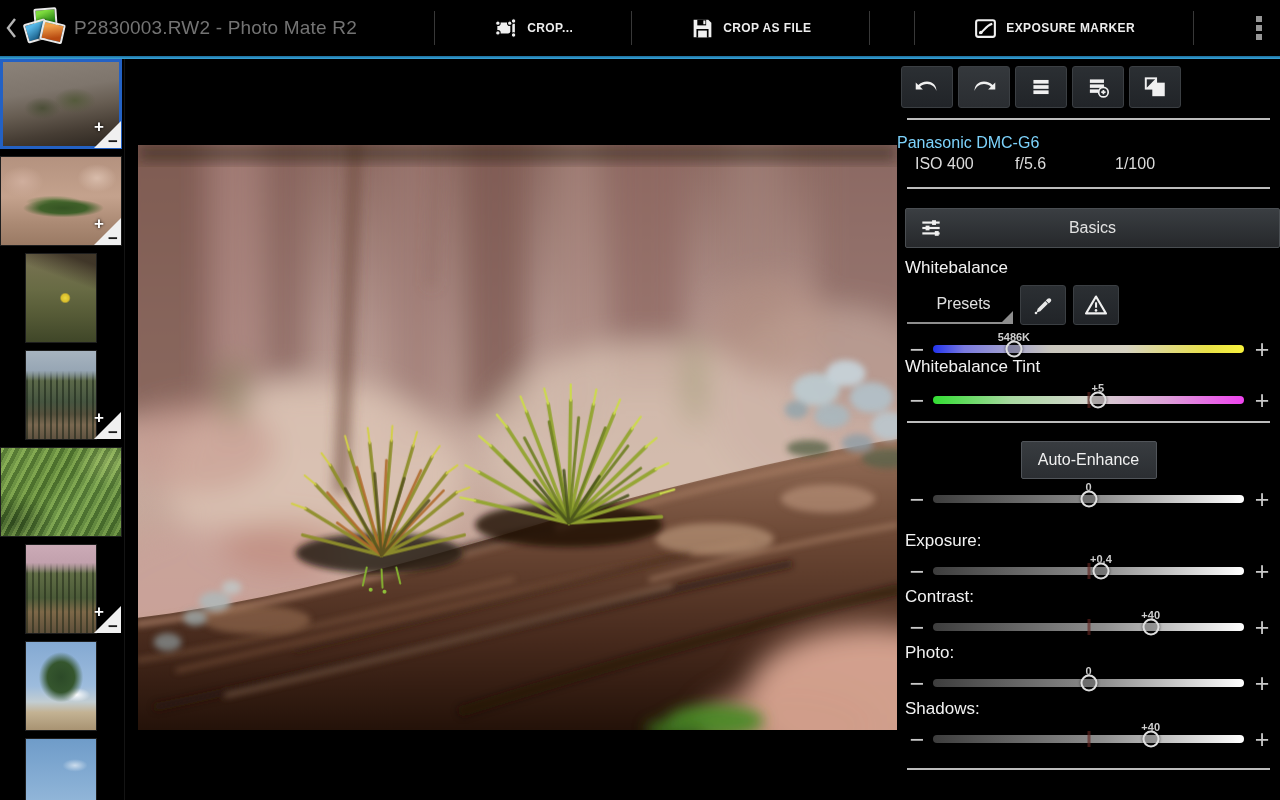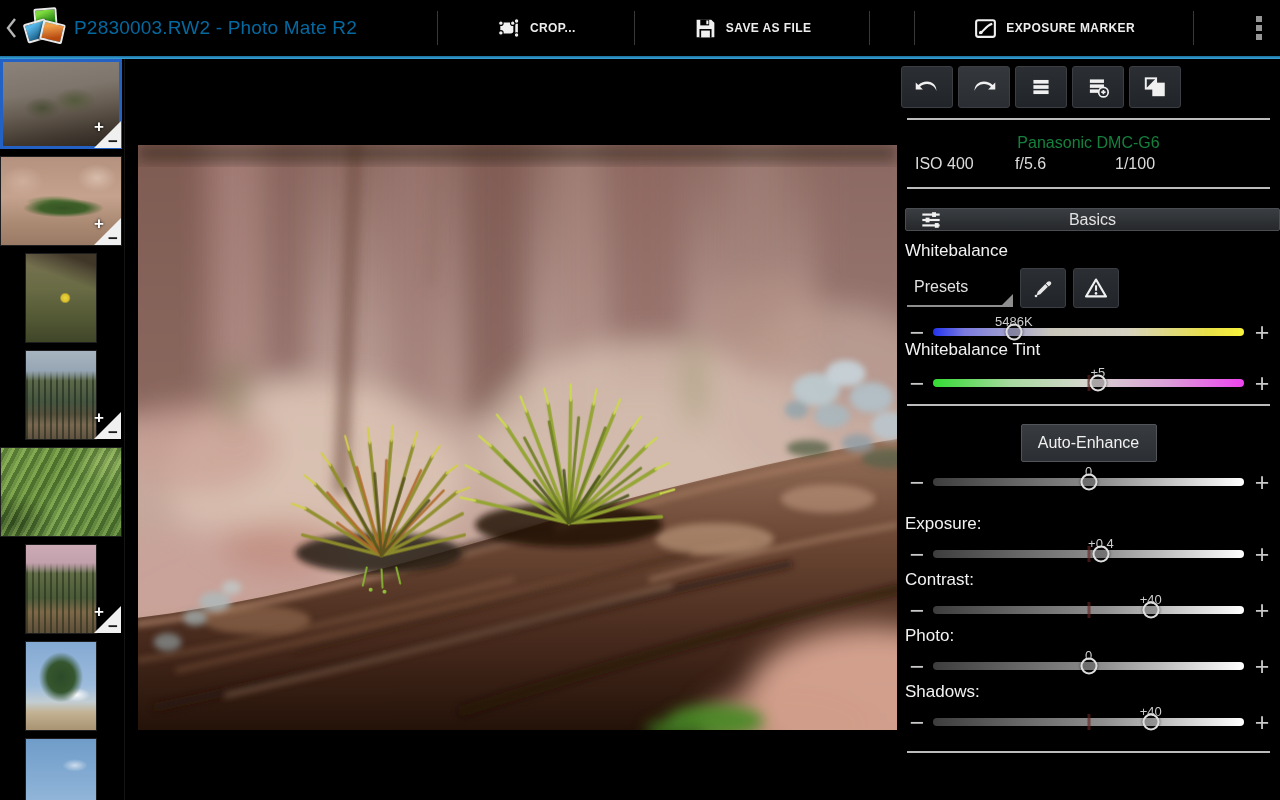--- a/index.html
+++ b/index.html
@@ -12,21 +12,21 @@
   .accent-line{position:absolute;top:56px;left:0;right:0;height:3px;
                background:linear-gradient(180deg,#1c6f9e,#3aa7dc);}
   .ab-left{display:flex;align-items:center;height:100%;}
   .back-btn{width:22px;height:56px;display:flex;align-items:center;justify-content:center;}
   .appicon{width:42px;height:44px;position:relative;margin:0 8px 0 2px;}
   .frame{position:absolute;width:19px;height:16px;border:2px solid #e9e9e9;border-radius:2px;
          box-shadow:0 1px 3px rgba(0,0,0,.9);}
   .f-green{left:10px;top:2px;background:linear-gradient(160deg,#7ddb3e 20%,#1d7a10 80%);transform:rotate(-4deg);z-index:1;}
   .f-blue{left:1px;top:15px;background:linear-gradient(160deg,#57b8e8 20%,#1a5f8a 80%);transform:rotate(-16deg);z-index:2;}
   .f-orange{left:17px;top:16px;background:linear-gradient(160deg,#f0a04a 20%,#b84a10 80%);transform:rotate(13deg);z-index:3;}
-  .ab-title{font-size:19px;font-weight:400;color:#0369a1;margin:0;letter-spacing:.2px;}
+  .ab-title{font-size:19px;font-weight:400;color:#737373;margin:0;letter-spacing:.2px;}
   .ab-right{display:flex;align-items:center;height:100%;gap:44px;}
   .sep{width:1px;height:34px;background:#383838;}
   .ab-action{display:flex;align-items:center;gap:8px;padding:0 14px;height:100%;cursor:pointer;}
   .ab-action span.lbl{font-size:12px;font-weight:700;color:#ededed;letter-spacing:.4px;}
   .overflow-btn{width:42px;height:100%;display:flex;flex-direction:column;align-items:center;justify-content:center;gap:3px;}
   .odot{width:6px;height:6px;background:#969696;}
 
   
   .filmstrip{position:absolute;left:0;top:59px;width:124px;bottom:0;background:#000;overflow:hidden;
              border-right:1px solid #141414;}
@@ -83,48 +83,48 @@
 
   
   .panel{position:absolute;left:897px;top:59px;right:0;bottom:0;background:#000;color:#f0f0f0;overflow:hidden;}
   .tools{display:flex;gap:5px;margin:7px 0 0 4px;}
   .tbtn{width:52px;height:42px;background:linear-gradient(#2b2f33,#212428);border:1px solid #3b3f43;
         border-radius:3px;display:flex;align-items:center;justify-content:center;box-sizing:border-box;}
   .tbtn.lit{background:linear-gradient(#34383c,#2a2d31);}
   hr.div{border:none;height:2px;background:#bcbcbc;margin:10px 10px 0 10px;}
   hr.div2{border:none;height:2px;background:#bcbcbc;margin:14px 10px 0 10px;}
   hr.div3{border:none;height:2px;background:#bcbcbc;margin:22px 10px 0 10px;}
-  .cam-model{text-align:center;font-size:16px;color:#15803d;margin-top:14px;}
+  .cam-model{text-align:left;font-size:16px;color:#7dd3fc;margin-top:14px;}
   .cam-row{display:flex;font-size:16px;color:#dcdcdc;margin-top:3px;padding-left:18px;}
   .cam-row span{width:100px;}
-  .basics-bar{height:23px;margin:19px 0 0 8px;background:linear-gradient(#3a3e42,#26282b);
+  .basics-bar{height:40px;margin:19px 0 0 8px;background:linear-gradient(#3a3e42,#26282b);
               border:1px solid #4a4e52;border-radius:2px;position:relative;display:flex;align-items:center;box-sizing:border-box;}
   .basics-bar .bicon{margin-left:12px;display:flex;}
   .basics-title{position:absolute;left:0;right:0;text-align:center;font-size:16px;color:#e2e2e2;}
   .sec-label{font-size:17px;color:#f2f2f2;margin:10px 0 0 8px;}
   .wb-row{display:flex;align-items:center;margin:6px 0 0 10px;height:42px;gap:7px;}
-  .spinner{width:106px;height:36px;position:relative;border-bottom:2px solid #8e8e8e;display:flex;align-items:center;}
+  .spinner{width:106px;height:36px;position:relative;border-bottom:2px solid #8e8e8e;display:flex;align-items:center;justify-content:center;}
   .spinner .sp-txt{font-size:16px;color:#e0e0e0;padding-left:7px;}
   .spinner::after{content:"";position:absolute;right:0;bottom:0;width:0;height:0;
                   border-left:11px solid transparent;border-bottom:11px solid #8e8e8e;}
   .icon-btn{width:46px;height:40px;background:linear-gradient(#2b2f33,#212428);border:1px solid #3b3f43;
             border-radius:3px;display:flex;align-items:center;justify-content:center;box-sizing:border-box;}
   .slider-line{display:flex;align-items:center;margin:16px 8px 0 10px;}
   .adj .slider-line{margin-top:13px;}
   .sl-minus,.sl-plus{font-size:25px;color:#c8c8c8;width:20px;line-height:14px;text-align:center;flex:0 0 auto;}
   .sl-minus{margin-right:6px;}
   .sl-plus{margin-left:8px;}
   .track{flex:1;height:8px;border-radius:4px;position:relative;}
   .track.mono{background:linear-gradient(90deg,#3d3d3d,#909090 55%,#ffffff);}
   .track.temp{background:linear-gradient(90deg,#2233ee 0%,#7a7ae0 10%,#c9c6bd 38%,#d6d2c2 62%,#e8e049 88%,#f7f23c 100%);}
   .track.tint{background:linear-gradient(90deg,#33dd33 0%,#a8d8a0 25%,#d6d6cf 50%,#dca0d8 75%,#ee44ee 100%);}
   .track .tickc{position:absolute;left:50%;top:-4px;width:3px;height:16px;background:#63241f;opacity:.65;transform:translateX(-50%);}
   .thumbk{position:absolute;top:50%;width:13px;height:13px;border:2px solid #dedede;border-radius:50%;
           transform:translate(-50%,-50%);background:rgba(30,30,30,.25);box-shadow:0 0 3px rgba(0,0,0,.7);}
-  .sl-value{position:absolute;top:-14px;transform:translateX(-50%);font-size:13px;color:#cfcfcf;white-space:nowrap;}
+  .sl-value{position:absolute;top:-14px;transform:translateX(-50%);font-size:11px;color:#cfcfcf;white-space:nowrap;font-weight:bold;}
   .auto-btn{display:block;margin:18px auto 0 auto;width:136px;height:38px;background:linear-gradient(#383c40,#2b2e32);
             border:1px solid #51555a;border-radius:2px;color:#f0f0f0;font-size:16px;font-family:"Liberation Sans",sans-serif;}
   svg .w{fill:#f0f0f0;}
 </style>
 </head>
 <body>
 
 <div class="screen">
 
   <header class="actionbar">
@@ -157,21 +157,21 @@
       </div>
       <div class="sep"></div>
       <div class="ab-action">
         <svg width="25" height="25" viewBox="0 0 24 24">
           <path d="M3.5 3.5 h14 l3 3 v14 h-17 z" class="w"></path>
           <rect x="7" y="3.5" width="8.5" height="5.5" fill="#000"></rect>
           <rect x="12.8" y="4.3" width="2" height="3.6" class="w"></rect>
           <rect x="6.2" y="12.5" width="11.6" height="8" fill="#000"></rect>
           <rect x="7.8" y="14" width="8.4" height="6.5" class="w"></rect>
         </svg>
-        <span class="lbl">SAVE AS FILE</span>
+        <span class="lbl">CROP AS FILE</span>
       </div>
       <div class="sep"></div>
       <div class="sep"></div>
       <div class="ab-action">
         <svg width="25" height="25" viewBox="0 0 24 24">
           <rect x="3" y="4" width="18" height="16" rx="2" fill="none" stroke="#f0f0f0" stroke-width="2"></rect>
           <path d="M6 16.5 C10.5 16 11 9.5 18.5 7.5" fill="none" stroke="#f0f0f0" stroke-width="2"></path>
           <circle cx="7.6" cy="15.8" r="1.7" class="w"></circle>
         </svg>
         <span class="lbl">EXPOSURE MARKER</span>

